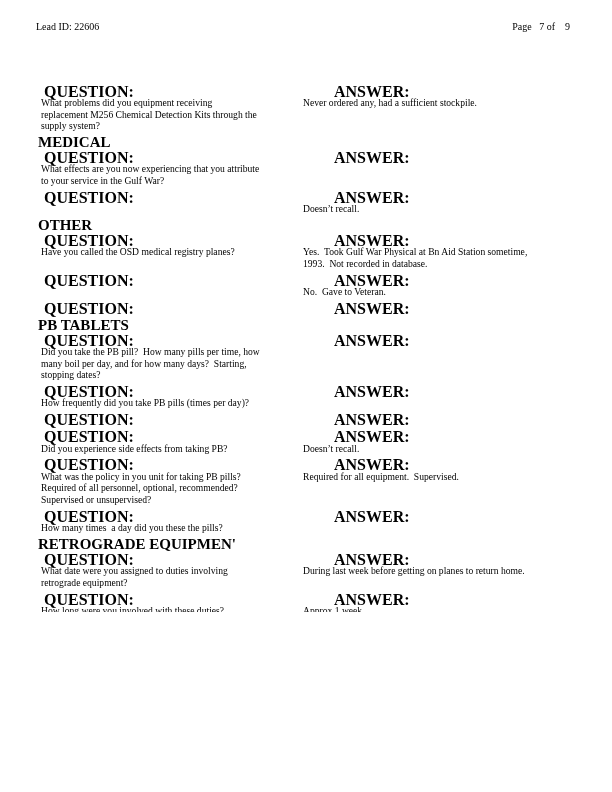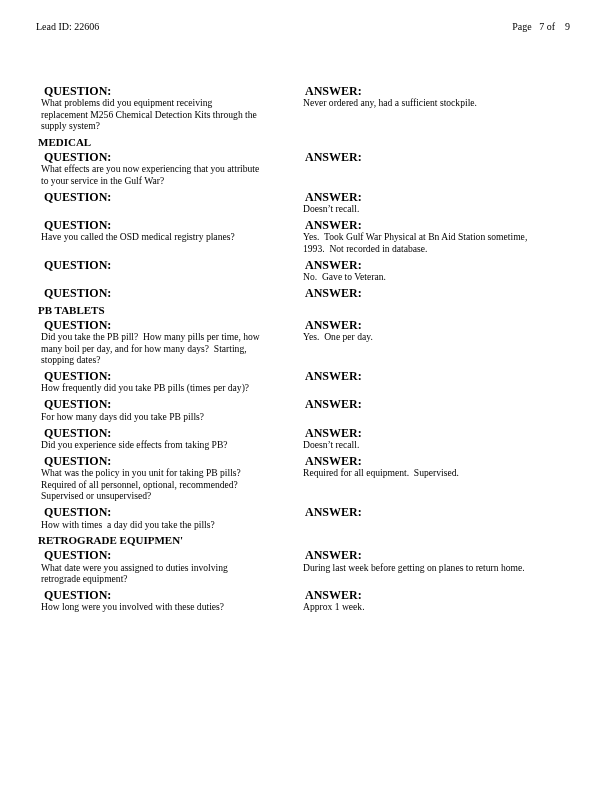--- a/index.html
+++ b/index.html
@@ -39,35 +39,35 @@
   .q-col {
     width: 265px;
     flex: none;
   }
   .a-col {
     flex: 1;
     min-width: 0;
   }
   .qa-label {
     font-weight: bold;
-    font-size: 12px;
+    font-size: 16px;
     line-height: 11.4px;
   }
   .q-col .qa-label { padding-left: 6px; }
-  .a-col .qa-label { padding-left: 2px; }
+  .a-col .qa-label { padding-left: 2px; margin-left: 29px; }
   .qa-text {
     font-size: 9.6px;
     line-height: 11.4px;
     white-space: pre-wrap;
   }
   .q-col .qa-text { padding-left: 3px; }
   .a-col .qa-text { padding-left: 0; }
   .section-heading {
     font-weight: bold;
-    font-size: 11px;
+    font-size: 15px;
     line-height: 11.4px;
     margin: 2px 0 3.5px 0;
   }
   .scan-artifact {
     position: absolute;
     height: 3px;
     border-radius: 2px;
     filter: blur(1px);
   }
   .scan-artifact-left {
@@ -118,20 +118,21 @@
       </div>
       <div class="qa-row">
         <div class="q-col">
           <div class="qa-label">QUESTION:</div>
         </div>
         <div class="a-col">
           <div class="qa-label">ANSWER:</div>
           <div class="qa-text">Doesn’t recall.</div>
         </div>
       </div>
+      <div class="section-heading">OTHER</div>
       <div class="qa-row">
         <div class="q-col">
           <div class="qa-label">QUESTION:</div>
           <div class="qa-text">Have you called the OSD medical registry planes?</div>
         </div>
         <div class="a-col">
           <div class="qa-label">ANSWER:</div>
           <div class="qa-text">Yes.  Took Gulf War Physical at Bn Aid Station sometime,
 1993.  Not recorded in database.</div>
         </div>
@@ -157,37 +158,35 @@
       <div class="section-heading">PB TABLETS</div>
       <div class="qa-row">
         <div class="q-col">
           <div class="qa-label">QUESTION:</div>
           <div class="qa-text">Did you take the PB pill?  How many pills per time, how
 many boil per day, and for how many days?  Starting,
 stopping dates?</div>
         </div>
         <div class="a-col">
           <div class="qa-label">ANSWER:</div>
-          <div class="qa-text">Yes.  One per day.</div>
         </div>
       </div>
       <div class="qa-row">
         <div class="q-col">
           <div class="qa-label">QUESTION:</div>
           <div class="qa-text">How frequently did you take PB pills (times per day)?</div>
         </div>
         <div class="a-col">
           <div class="qa-label">ANSWER:</div>
           <div class="qa-text"></div>
         </div>
       </div>
       <div class="qa-row">
         <div class="q-col">
           <div class="qa-label">QUESTION:</div>
-          <div class="qa-text">For how many days did you take PB pills?</div>
         </div>
         <div class="a-col">
           <div class="qa-label">ANSWER:</div>
           <div class="qa-text"></div>
         </div>
       </div>
       <div class="qa-row">
         <div class="q-col">
           <div class="qa-label">QUESTION:</div>
           <div class="qa-text">Did you experience side effects from taking PB?</div>
@@ -205,21 +204,21 @@
 Supervised or unsupervised?</div>
         </div>
         <div class="a-col">
           <div class="qa-label">ANSWER:</div>
           <div class="qa-text">Required for all equipment.  Supervised.</div>
         </div>
       </div>
       <div class="qa-row">
         <div class="q-col">
           <div class="qa-label">QUESTION:</div>
-          <div class="qa-text">How with times  a day did you take the pills?</div>
+          <div class="qa-text">How many times  a day did you these the pills?</div>
         </div>
         <div class="a-col">
           <div class="qa-label">ANSWER:</div>
           <div class="qa-text"></div>
         </div>
       </div>
       <div class="section-heading">RETROGRADE EQUIPMEN'</div>
       <div class="qa-row">
         <div class="q-col">
           <div class="qa-label">QUESTION:</div>

